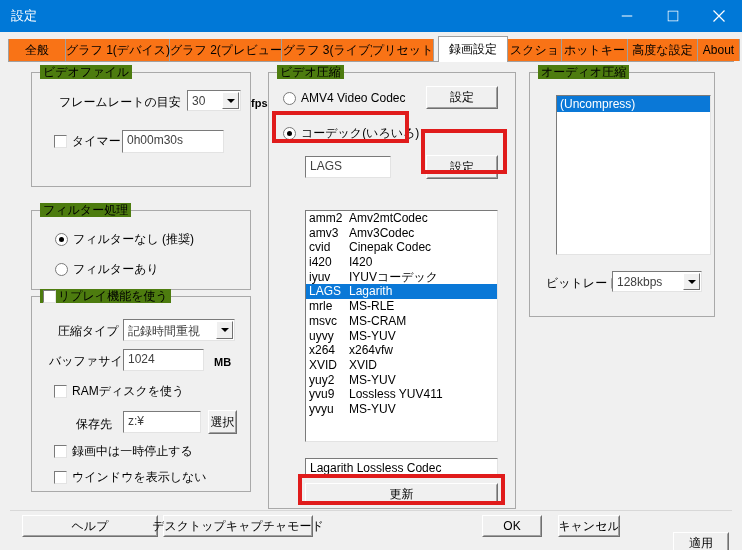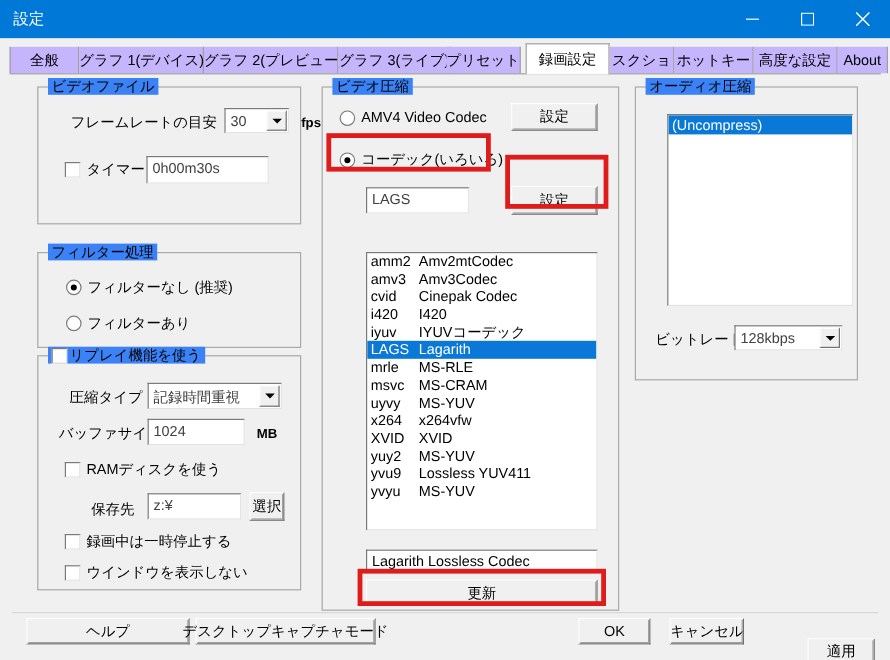--- a/index.html
+++ b/index.html
@@ -20,40 +20,40 @@
   .wbtn-max{right:46px;}
   .wbtn-close{right:0;}
 
   
   .client{position:absolute;left:0;top:32px;width:742px;height:518px;background:#f0f0f0;}
 
   
   .tabstrip{position:absolute;left:8px;top:4px;width:726px;height:26px;}
   .tab{
     position:absolute;top:3px;height:22px;
-    background:#c4b5fd;
+    background:#f97316;
     border-right:1px solid #a0a0a0;
     box-sizing:border-box;
     font-size:12px;line-height:22px;text-align:center;
     color:#000;white-space:nowrap;cursor:default;
   }
   .tab.selected{
     top:0;height:26px;line-height:25px;
     background:#ffffff;
     border:1px solid #a0a0a0;border-bottom:none;
     z-index:3;
   }
   .tab.first{border-left:1px solid #a0a0a0;}
   .tabline{position:absolute;left:8px;top:29px;width:726px;height:1px;background:#a0a0a0;}
 
   
   .group{position:absolute;border:1px solid #a9a9a9;box-sizing:border-box;}
   .group-title{
     position:absolute;top:-8px;left:8px;height:14px;line-height:14px;
-    background:#3b82f6;padding:0 3px;font-size:12px;color:#000;white-space:nowrap;
+    background:#4d7c0f;padding:0 3px;font-size:12px;color:#000;white-space:nowrap;
   }
 
   .lbl{position:absolute;font-size:12px;color:#000;line-height:14px;white-space:nowrap;}
 
   
   .field{
     position:absolute;box-sizing:border-box;background:#ffffff;
     border:1px solid #7a7a7a;border-right-color:#e3e3e3;border-bottom-color:#e3e3e3;
     font-size:12px;color:#404040;line-height:normal;
     padding:2px 4px;white-space:nowrap;overflow:hidden;

